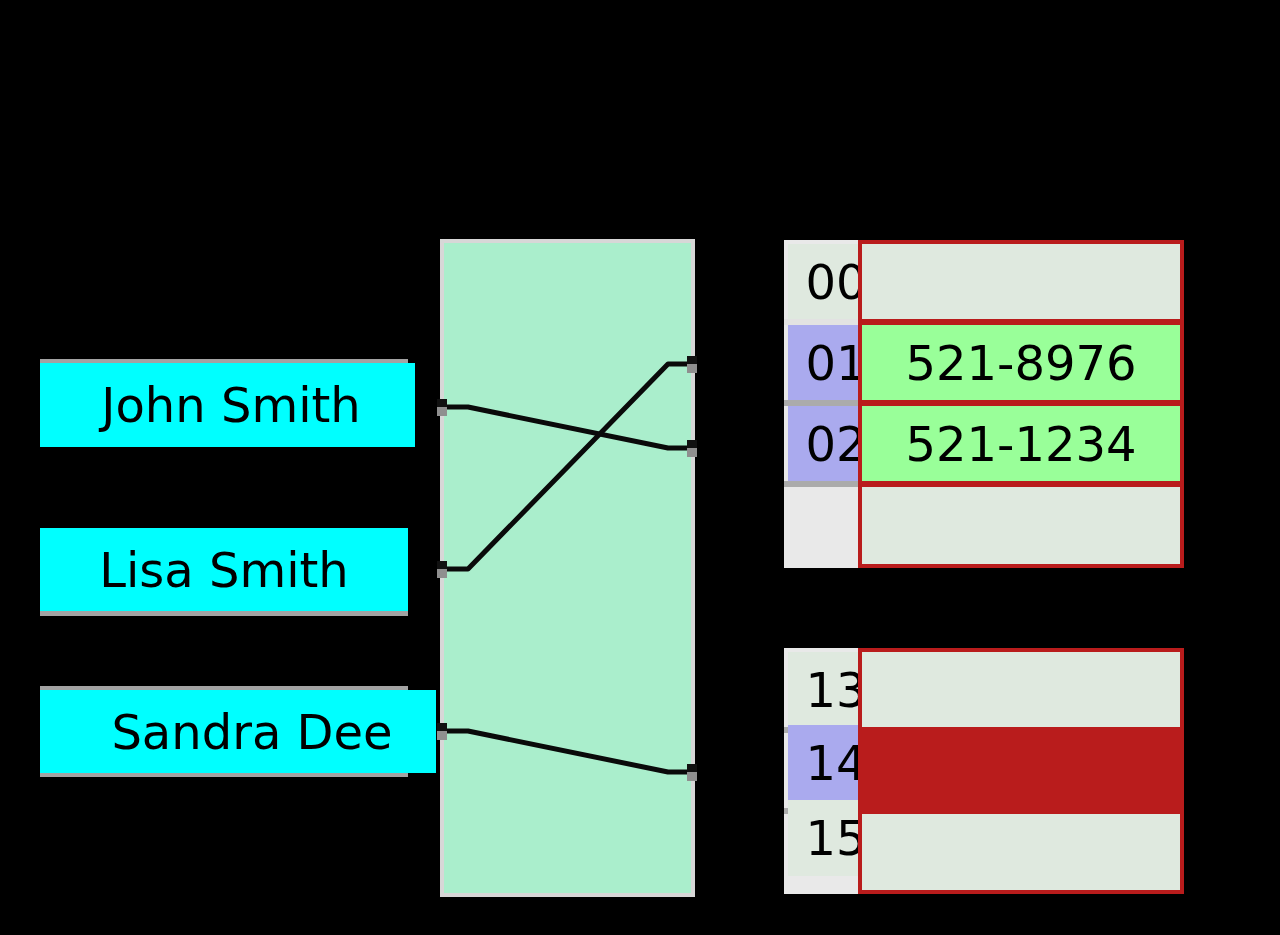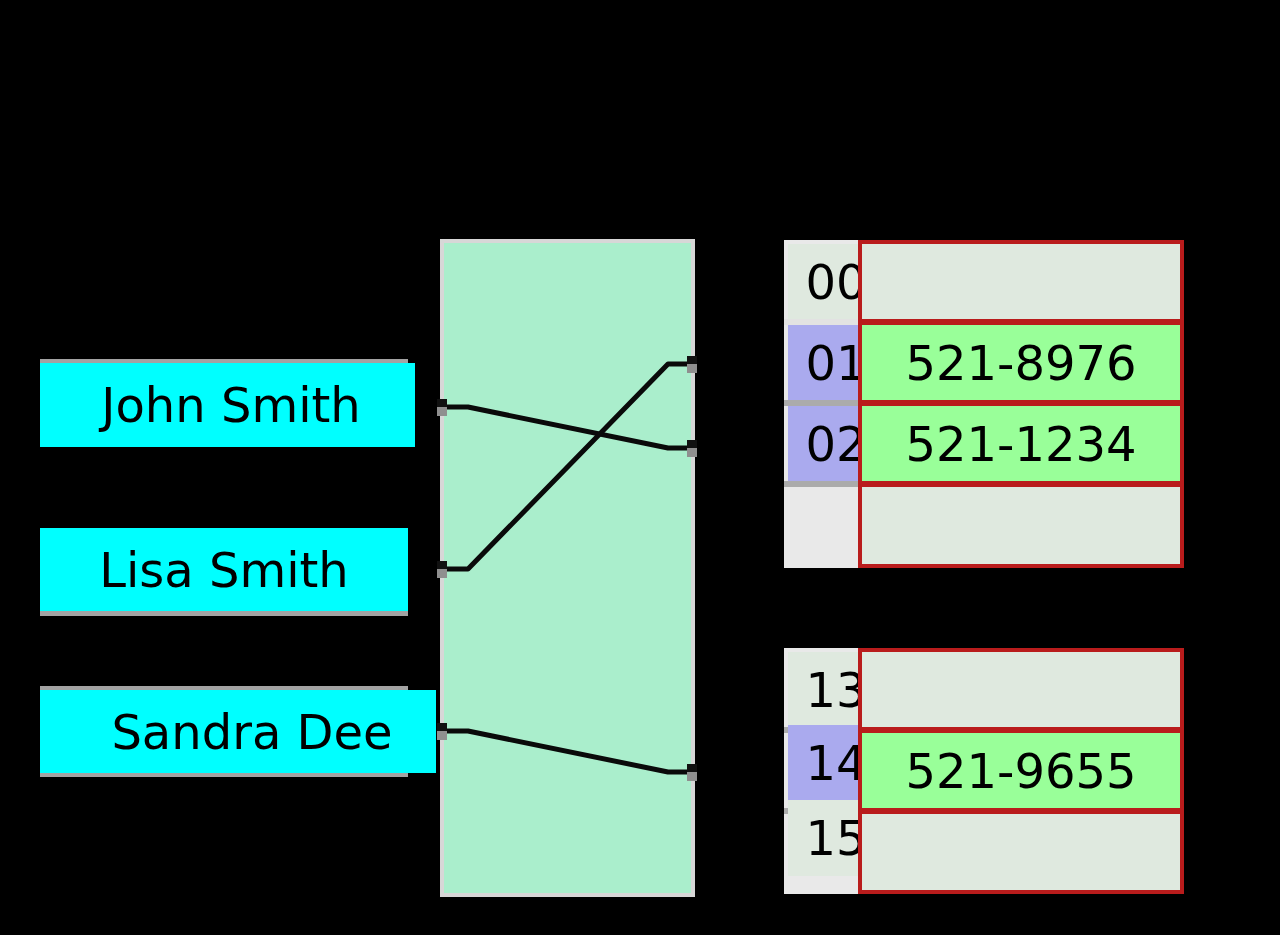--- a/index.html
+++ b/index.html
@@ -68,21 +68,20 @@
   <div class="cell idx-cell" style="top:4px;">13</div>
   <div class="idx-sep dark" style="top:79px;"></div>
   <div class="cell idx-cell hl" style="top:77px;">14</div>
   <div class="idx-edge" style="top:85px;"></div>
   <div class="idx-sep dark" style="top:160px;"></div>
   <div class="cell idx-cell" style="top:152px;height:76px;">15</div>
 </div>
 
 <div class="abs val-col" style="top:648px;height:246px;">
   <div class="cell val-cell" style="top:4px;"></div>
-  <div class="cell val-cell filled" style="top:85px;">521-9655</div>
   <div class="cell val-cell" style="top:166px;height:76px;"></div>
 </div>
 
 <svg width="1280" height="935" viewBox="0 0 1280 935">
   <g stroke="#0a0a0a" stroke-width="5" fill="none" stroke-linejoin="round">
     <polyline points="440,407 468,407 668,448 695,448"></polyline>
     <polyline points="440,569 468,569 668,364 695,364"></polyline>
     <polyline points="440,731 468,731 668,772 695,772"></polyline>
   </g>
   <g>

